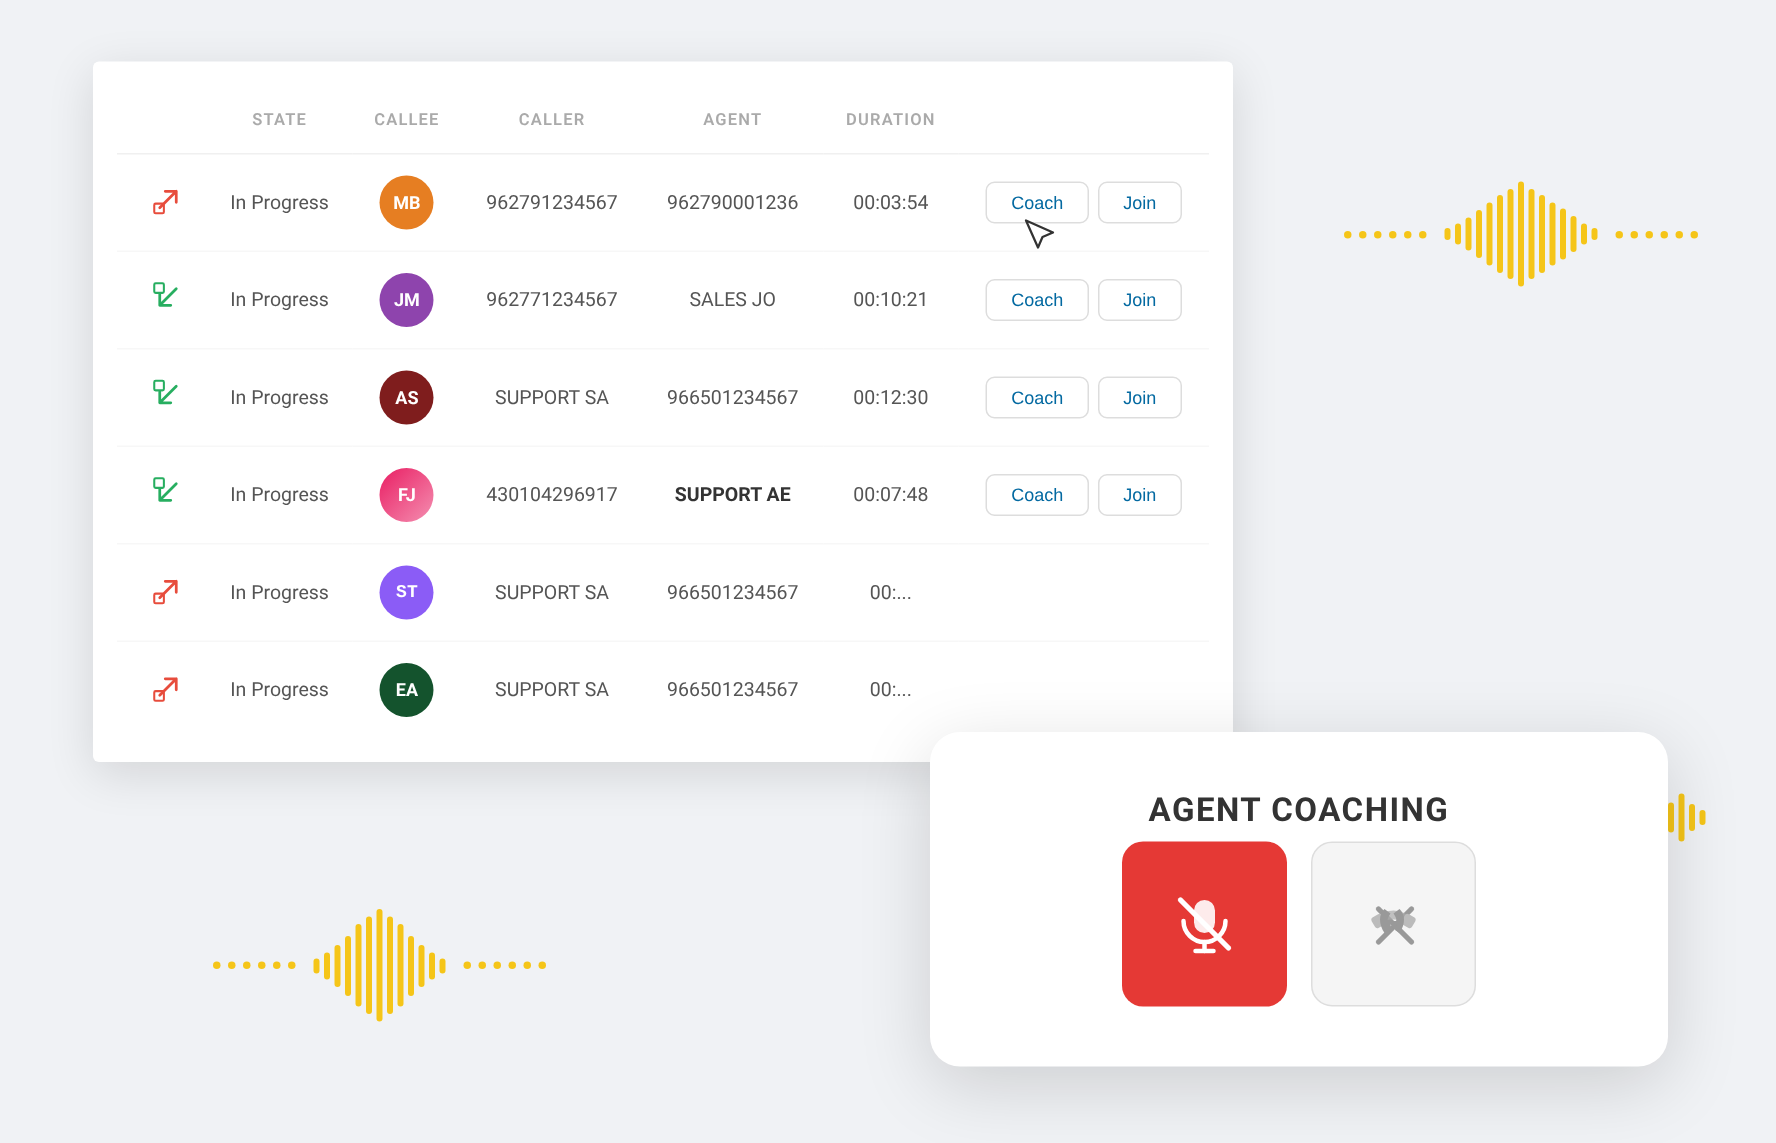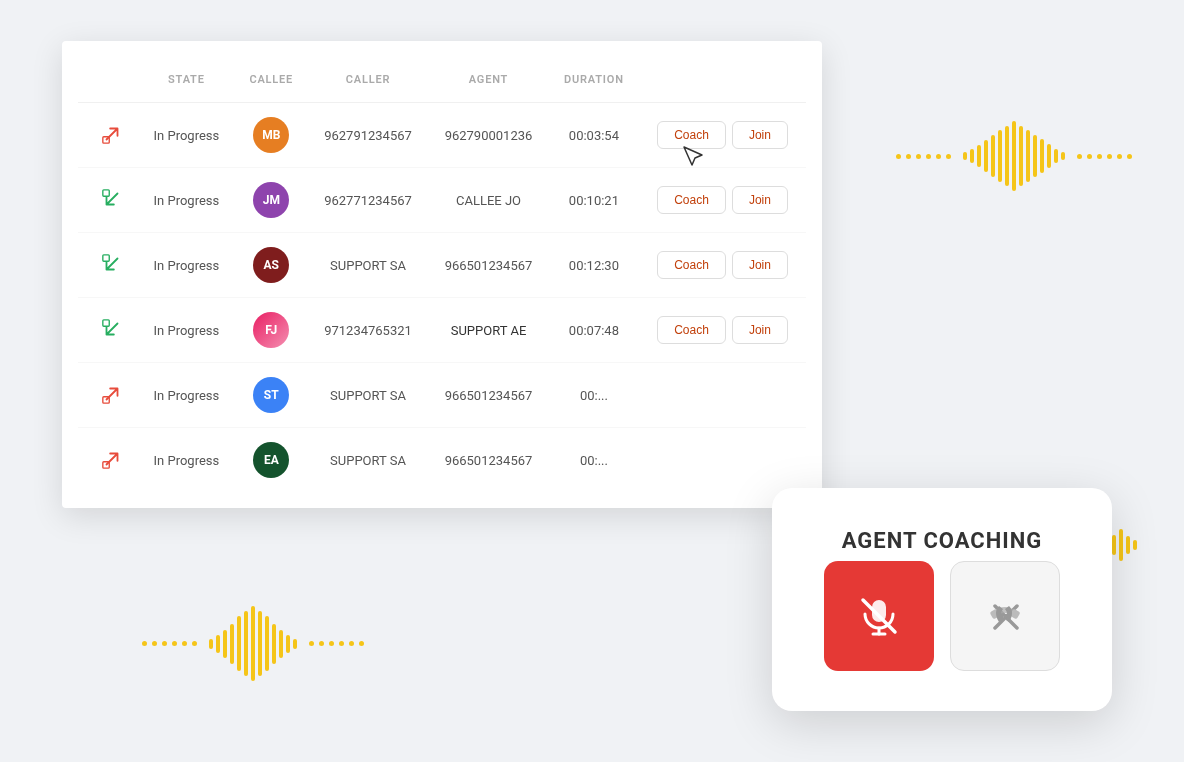--- a/index.html
+++ b/index.html
@@ -98,63 +98,63 @@
       font-size: 12px;
       font-weight: 700;
       color: white;
       margin: auto;
     }
 
     .avatar-mb { background: #e67e22; }
     .avatar-jm { background: #8e44ad; text-align: center; }
     .avatar-as { background: #7f1d1d; }
     .avatar-fj { background: linear-gradient(135deg, #e91e63, #f48fb1); }
-    .avatar-st { background: #3b82f6; }
+    .avatar-st { background: #8b5cf6; font-family: Liberation Mono, monospace; }
     .avatar-ea { background: #14532d; }
 
     .action-buttons {
       display: flex;
       gap: 6px;
       justify-content: center;
     }
 
     .btn-coach, .btn-join {
       padding: 6px 16px;
       border: 1.5px solid #ddd;
       border-radius: 6px;
       font-size: 12px;
       font-weight: 500;
       cursor: pointer;
       background: white;
-      color: #c2410c;
+      color: #0369a1;
       transition: background 0.2s;
     }
 
     .callee-bold {
-      font-weight: 400;
+      font-weight: 700;
       color: #333;
     }
 
     
     .cursor-overlay {
       position: absolute;
       top: 122px;
       left: 638px;
       width: 28px;
       height: 28px;
       z-index: 10;
       pointer-events: none;
     }
 
     
     .coaching-card {
       position: absolute;
       bottom: 30px;
       right: 30px;
-      width: 340px;
+      width: 492px;
       background: white;
       border-radius: 20px;
       box-shadow: 0 12px 48px rgba(0,0,0,0.15);
       padding: 40px 40px 40px 40px;
       z-index: 3;
       text-align: center;
     }
 
     .coaching-title {
       font-size: 22px;
@@ -362,21 +362,21 @@
             </td>
           </tr>
           <tr>
             <td class="call-icon-cell"><svg width="22" height="22" viewBox="0 0 24 24" fill="none">
                 <path d="M18 6L6 18M6 18H14M6 18V10" stroke="#27ae60" stroke-width="2" stroke-linecap="round" stroke-linejoin="round"></path>
                 <rect x="2" y="2" width="7" height="7" rx="1" stroke="#27ae60" stroke-width="1.5" fill="none"></rect>
               </svg></td>
             <td class="status-text">In Progress</td>
             <td><div class="agent-avatar avatar-jm">JM</div></td>
             <td>962771234567</td>
-            <td>CALLEE JO</td>
+            <td>SALES JO</td>
             <td>00:10:21</td>
             <td>
       <div class="action-buttons">
         <button class="btn-coach">Coach</button>
         <button class="btn-join">Join</button>
       </div>
             </td>
           </tr>
           <tr>
             <td class="call-icon-cell"><svg width="22" height="22" viewBox="0 0 24 24" fill="none">
@@ -395,21 +395,21 @@
       </div>
             </td>
           </tr>
           <tr>
             <td class="call-icon-cell"><svg width="22" height="22" viewBox="0 0 24 24" fill="none">
                 <path d="M18 6L6 18M6 18H14M6 18V10" stroke="#27ae60" stroke-width="2" stroke-linecap="round" stroke-linejoin="round"></path>
                 <rect x="2" y="2" width="7" height="7" rx="1" stroke="#27ae60" stroke-width="1.5" fill="none"></rect>
               </svg></td>
             <td class="status-text">In Progress</td>
             <td><div class="agent-avatar avatar-fj">FJ</div></td>
-            <td>971234765321</td>
+            <td>430104296917</td>
             <td><span class="callee-bold">SUPPORT AE</span></td>
             <td>00:07:48</td>
             <td>
       <div class="action-buttons">
         <button class="btn-coach">Coach</button>
         <button class="btn-join">Join</button>
       </div>
             </td>
           </tr>
           <tr>

